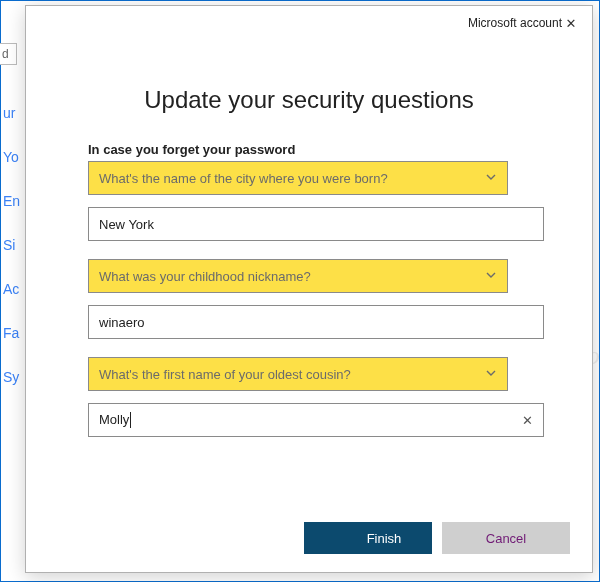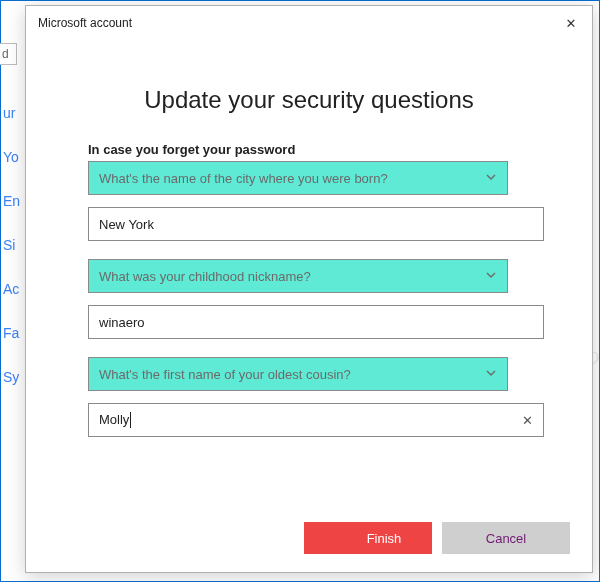--- a/index.html
+++ b/index.html
@@ -73,21 +73,21 @@
       top: 4px;
       width: 568px;
       height: 568px;
       background: #fff;
       border: 1px solid #b0b0b0;
       box-shadow: 0 4px 18px rgba(0,0,0,0.18);
     }
     .titlebar {
       display: flex;
       align-items: center;
-      justify-content: space-between;
+      justify-content: flex-end;
       padding: 8px 12px 4px 12px;
       font-size: 12px;
       color: #222;
     }
     .closebtn {
       width: 18px;
       height: 18px;
       display: flex;
       align-items: center;
       justify-content: center;
@@ -109,21 +109,21 @@
     .subheading {
       font-size: 13px;
       font-weight: 600;
       color: #222;
       margin-bottom: 4px;
     }
     .field-select {
       width: 420px;
       height: 34px;
       border: 1px solid #8a8a8a;
-      background: #5eead4;
+      background: #fde047;
       display: flex;
       align-items: center;
       justify-content: space-between;
       padding: 0 10px;
       color: #6b6b6b;
       font-size: 13px;
       margin-bottom: 12px;
       cursor: pointer;
     }
     .field-select .chev {
@@ -173,21 +173,21 @@
       height: 32px;
       font-size: 13px;
       display: flex;
       align-items: center;
       justify-content: center;
       cursor: pointer;
       border: none;
       font-family: inherit;
     }
     .btn-primary {
-      background: #ef4444;
+      background: #0c4a6e;
       color: #fff;
       padding-left: 32px;
     }
     .btn-secondary {
       background: #cfcfcf;
       color: #701a75;
     }
   </style>
 </head>
 <body>

